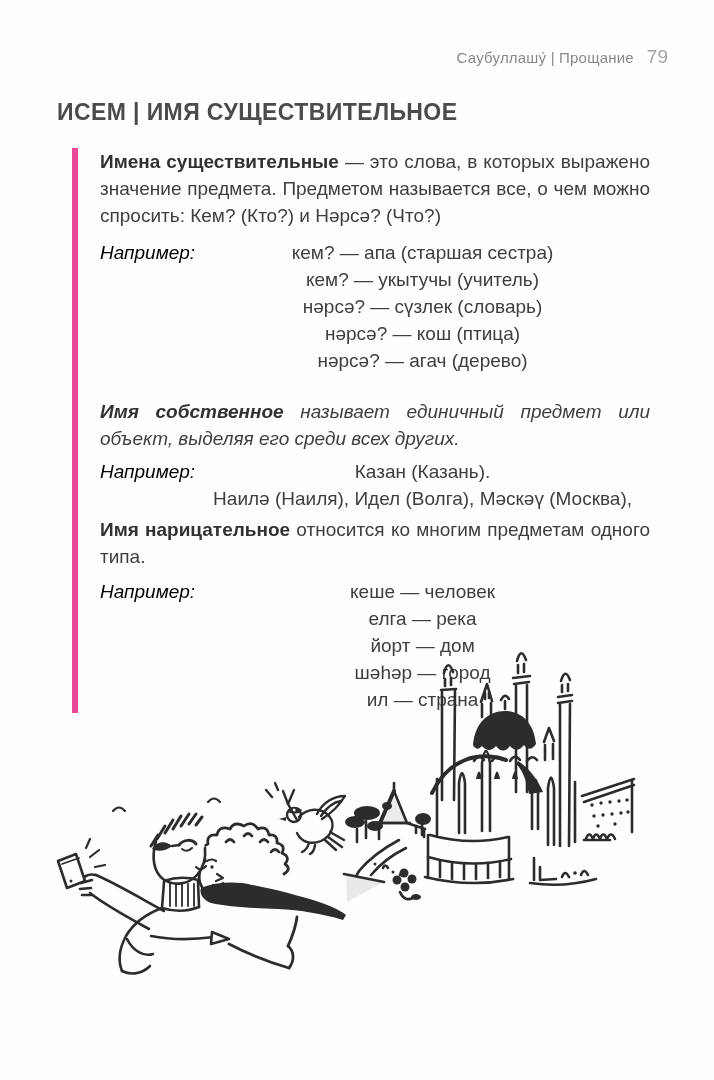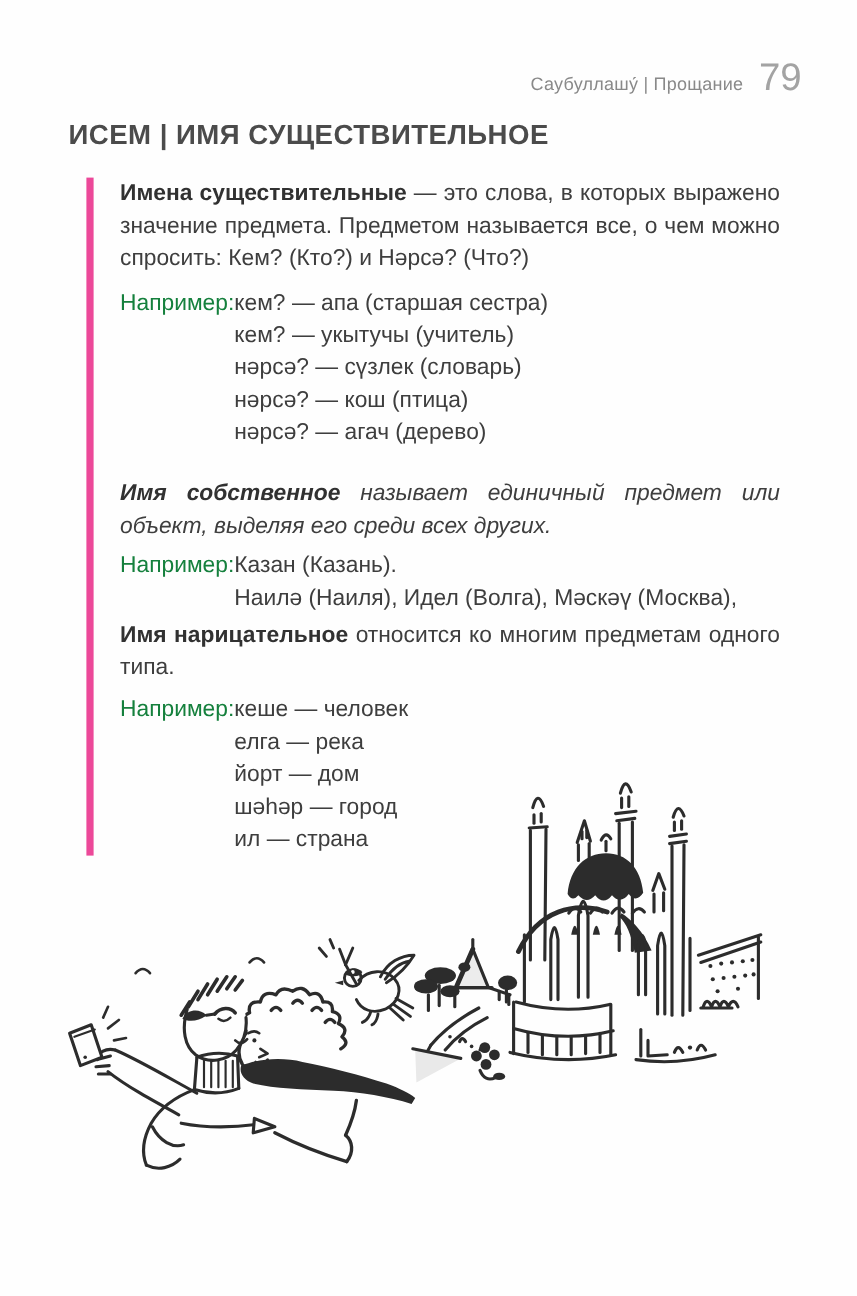--- a/index.html
+++ b/index.html
@@ -10,41 +10,41 @@
     overflow:hidden;
     font-family:"Liberation Sans","DejaVu Sans",sans-serif;
     color:#3e3e3e;
   }
   
   .running-head{
     position:absolute;top:46px;right:46px;
     display:flex;align-items:baseline;gap:13px;
   }
   .running-title{font-size:15px;color:#898989;letter-spacing:.2px;}
-  .page-number{font-size:32px;color:#a3a3a3;text-align:right;}
+  .page-number{font-size:19px;color:#a3a3a3;text-align:right;}
   
   .chapter-title{
     position:absolute;left:57px;top:99px;margin:0;
     font-size:23px;font-weight:700;color:#4b4b4b;letter-spacing:.4px;
     white-space:nowrap;
   }
   
   .content{
     position:absolute;left:72px;top:148px;width:578px;
     border-left:6px solid #ec4899;
     padding-left:22px;box-sizing:border-box;
   }
   .para{
     margin:0 0 10px;
     font-size:19px;line-height:27px;text-align:justify;color:#3e3e3e;
   }
   .para strong{font-weight:700;color:#313131;}
   .example{display:flex;margin:0 0 24px;font-size:19px;line-height:27px;}
-  .example-label{flex:0 0 75px;color:#15803d;}
-  .example-items{flex:1;}
+  .example-label{flex:0 0 75px;font-style:italic;color:#000000;}
+  .example-items{flex:1;text-align:center;}
   .example-item{white-space:nowrap;}
   .s2 .para{margin-bottom:6px;font-style:italic;}
   .s2 .example{margin-bottom:4px;}
   .s3 .para{margin-bottom:8px;}
   .s3 .example{margin-bottom:0;}
   
   .illustration{position:absolute;left:0;top:620px;width:714px;height:440px;}
 </style>
 </head>
 <body>

